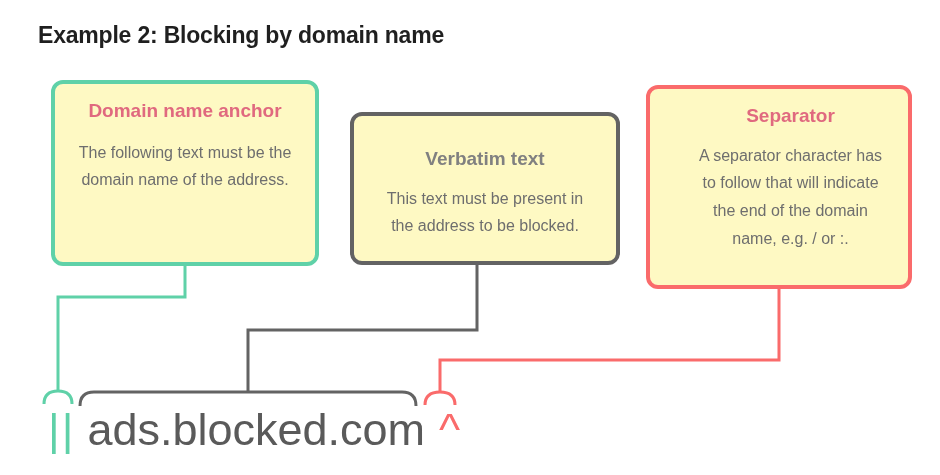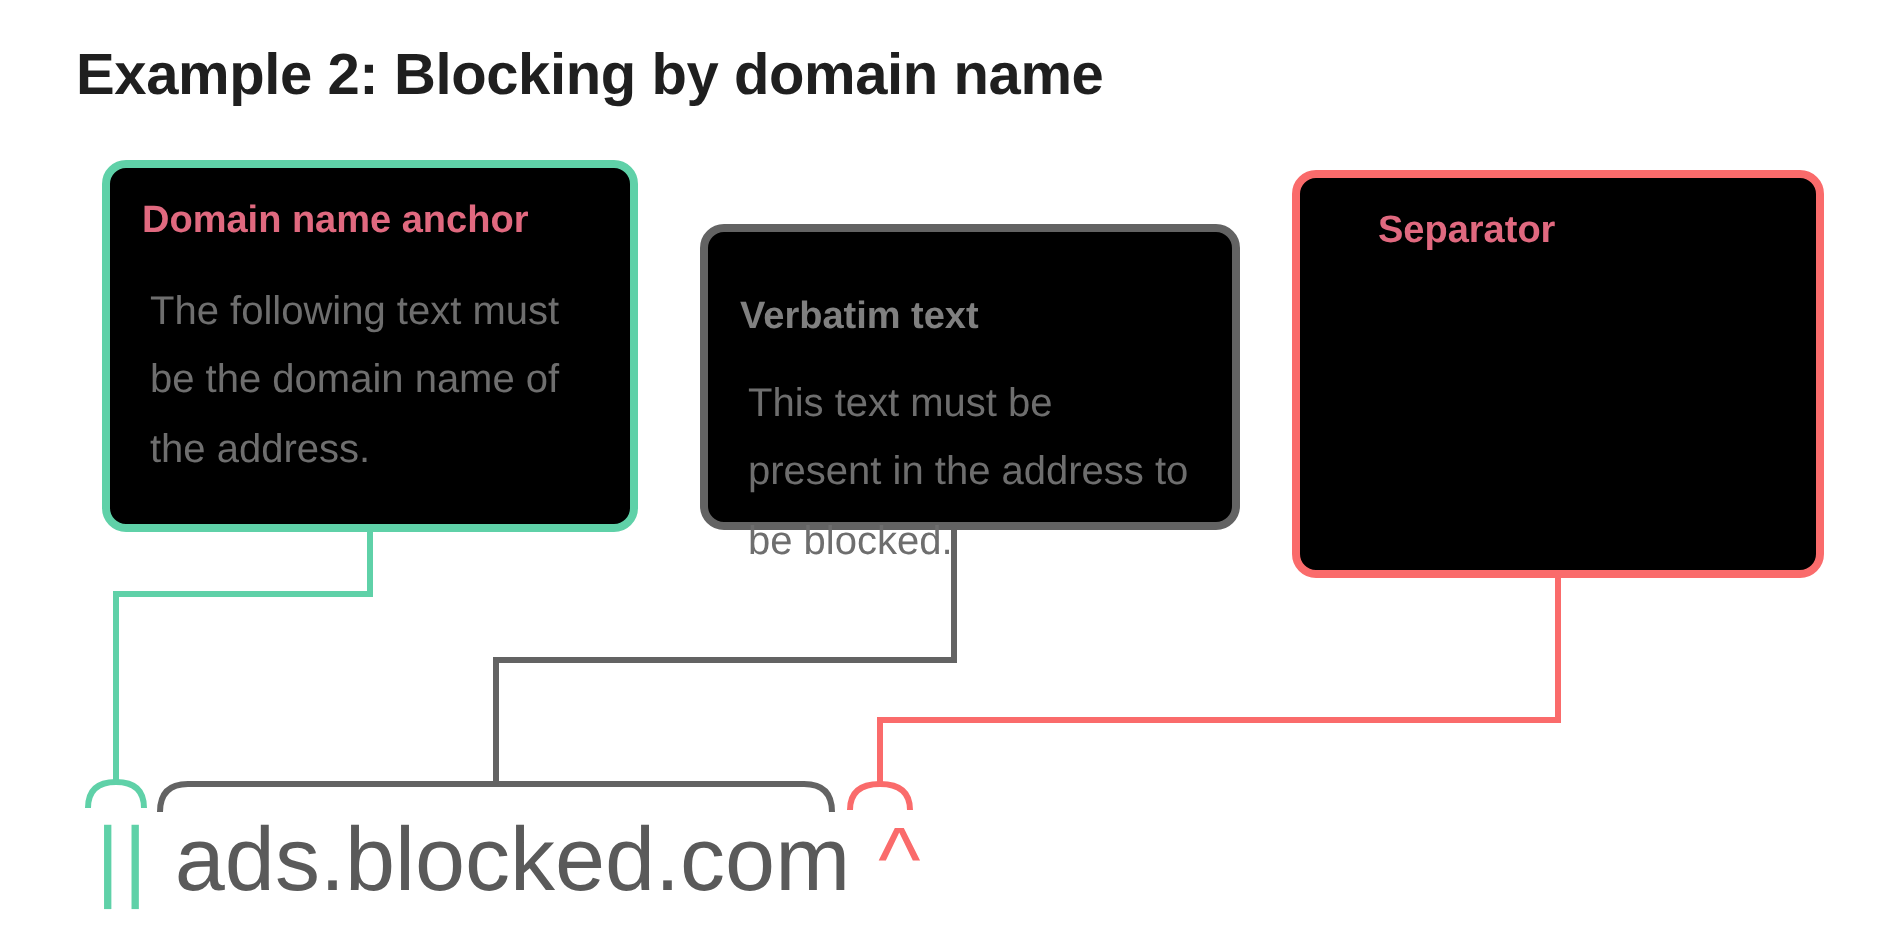--- a/index.html
+++ b/index.html
@@ -19,45 +19,46 @@
   #diagram-root {
     position: absolute;
     inset: 0;
   }
 
   
   .page-title {
     position: absolute;
     left: 38px;
     top: 22px;
-    font-size: 29px;
+    font-size: 23px;
     font-weight: bold;
     color: #1f1f1f;
     letter-spacing: -0.2px;
     white-space: nowrap;
   }
 
   
   .callout {
     position: absolute;
     box-sizing: border-box;
-    background: #000000;
+    background: #fef9c3;
     border-radius: 12px;
     border-style: solid;
     padding: 14px 16px 10px 16px;
     z-index: 3;
+    text-align: center;
   }
   .callout-heading {
     font-size: 19px;
     font-weight: bold;
     line-height: 1.42;
     margin: 0 0 14px 0;
   }
   .callout-body {
-    font-size: 20px;
+    font-size: 16px;
     line-height: 1.72;
     color: #6e6e6e;
     margin: 4px;
   }
 
   #callout-anchor {
     left: 51px;
     top: 80px;
     width: 268px;
     height: 186px;
@@ -151,20 +152,21 @@
     <div class="callout-body">The following text must be the domain name of the address.</div>
   </div>
 
   <div class="callout" id="callout-verbatim">
     <div class="callout-heading">Verbatim text</div>
     <div class="callout-body">This text must be present in the address to be blocked.</div>
   </div>
 
   <div class="callout" id="callout-separator">
     <div class="callout-heading">Separator</div>
+    <div class="callout-body">A separator character has to follow that will indicate the end of the domain name, e.g. / or :.</div>
   </div>
 
   <div id="expression">
     <span class="expr-token" id="expr-anchor-token">||</span>
     <span class="expr-token" id="expr-domain-token">ads.blocked.com</span>
     <span class="expr-token" id="expr-separator-token">^</span>
   </div>
 
 </div>
 

